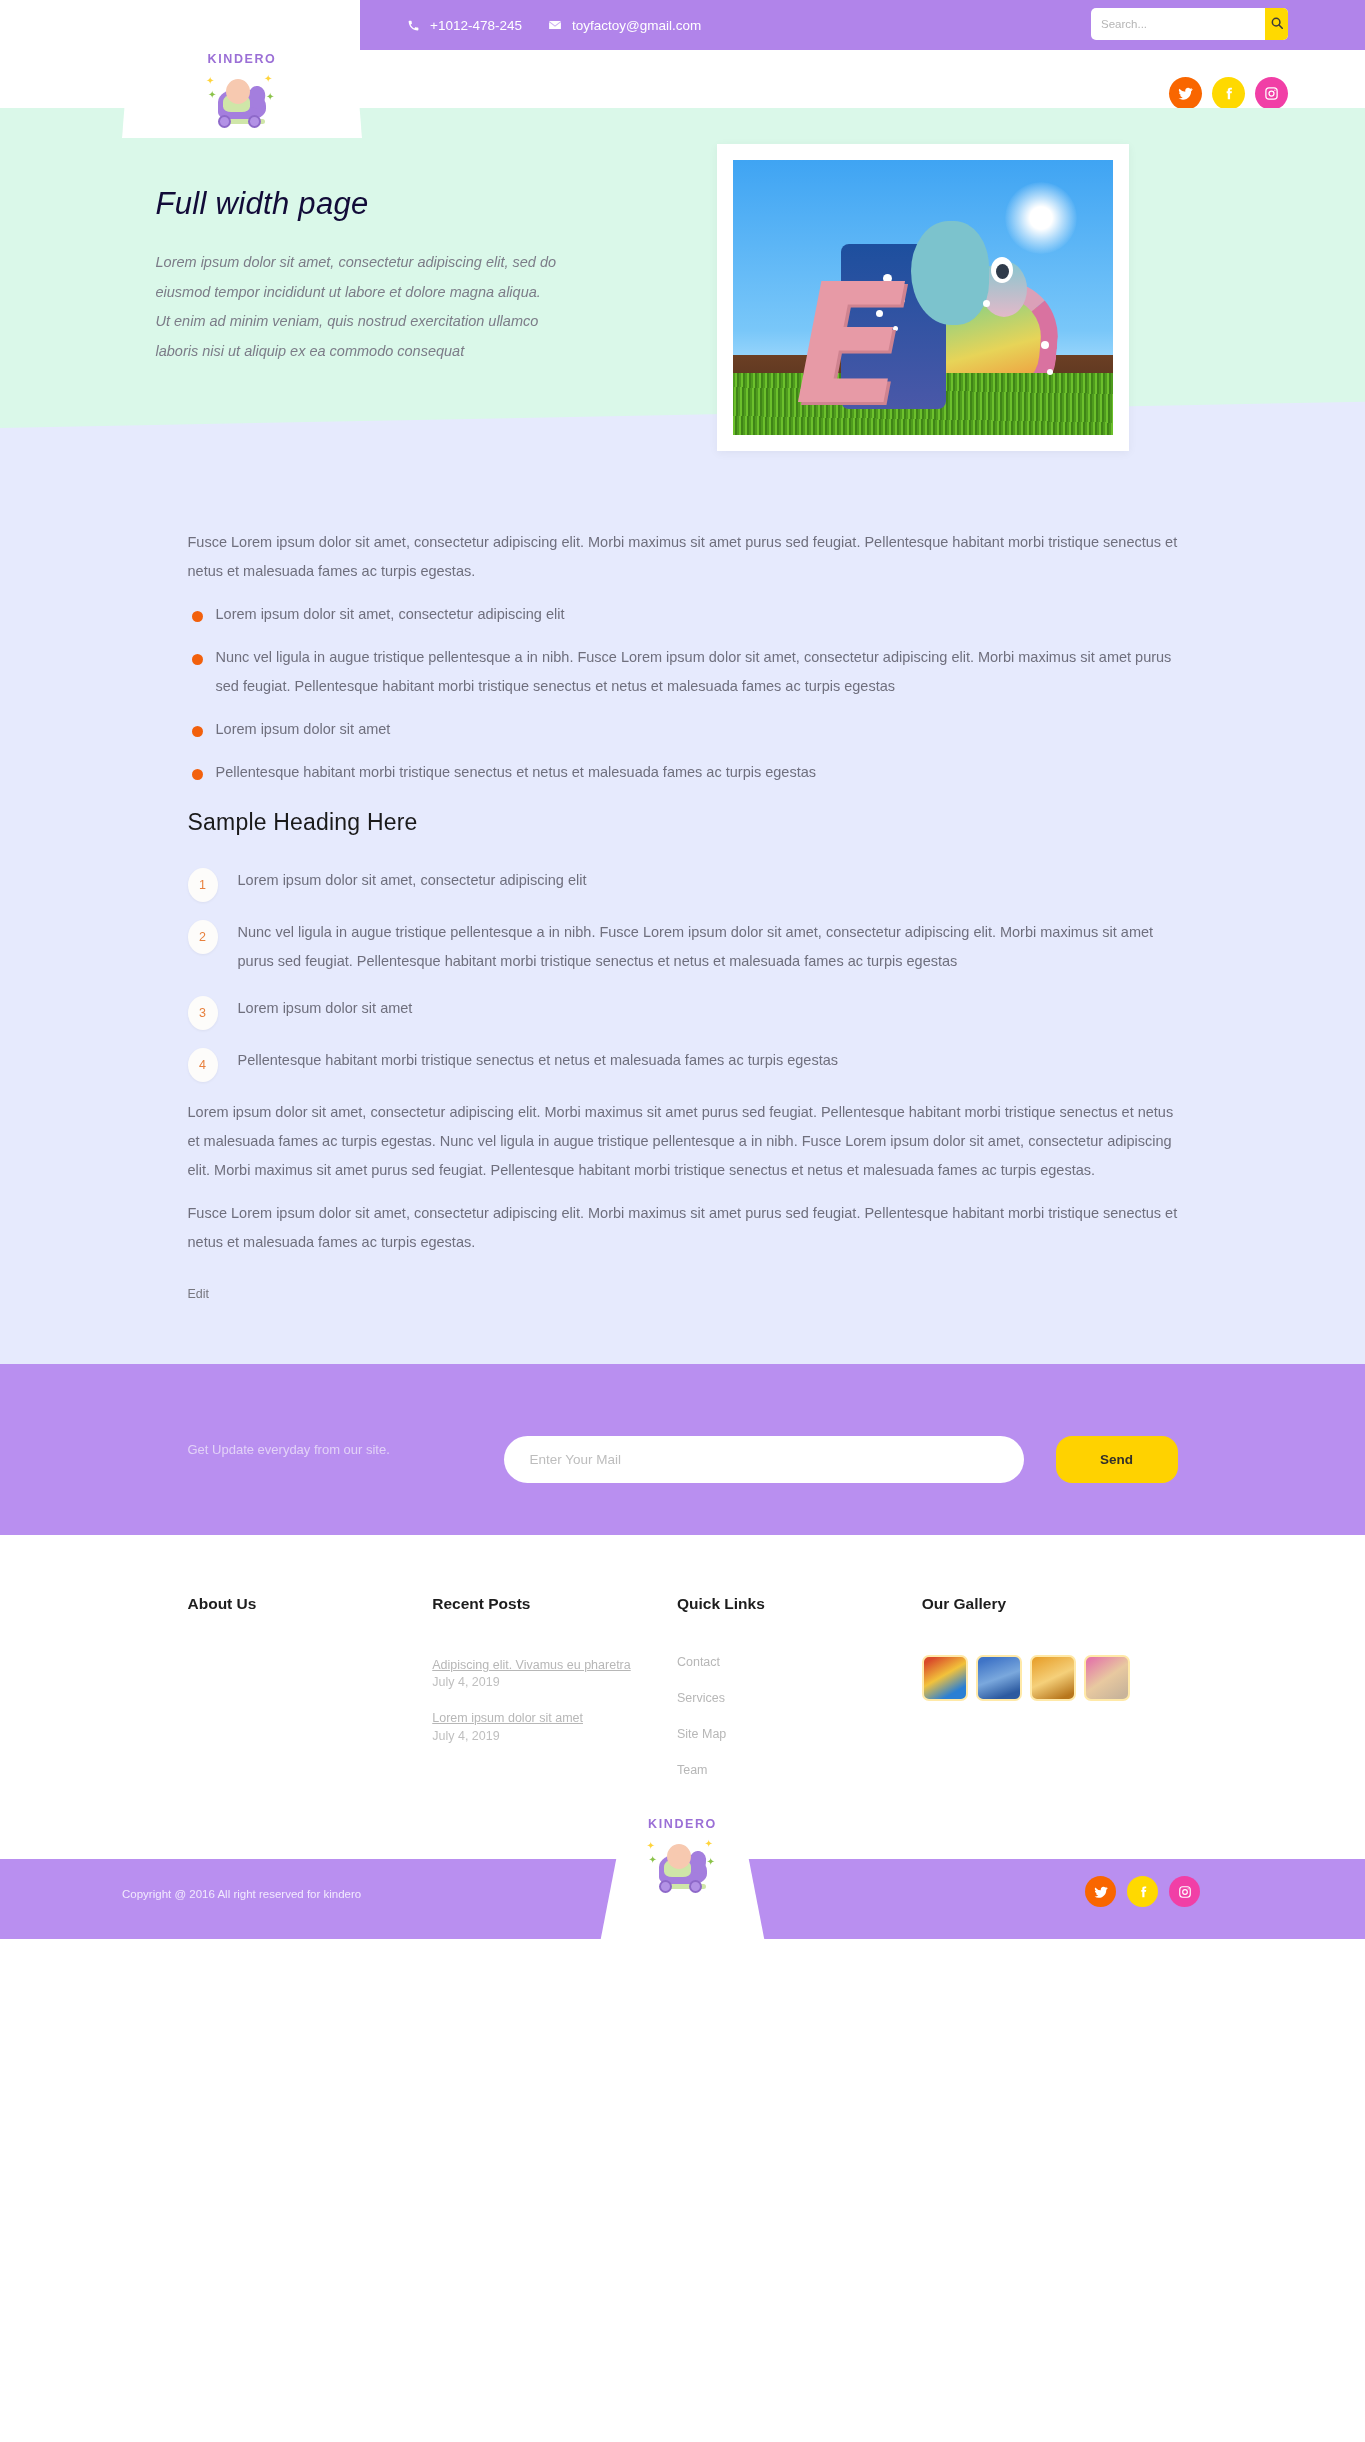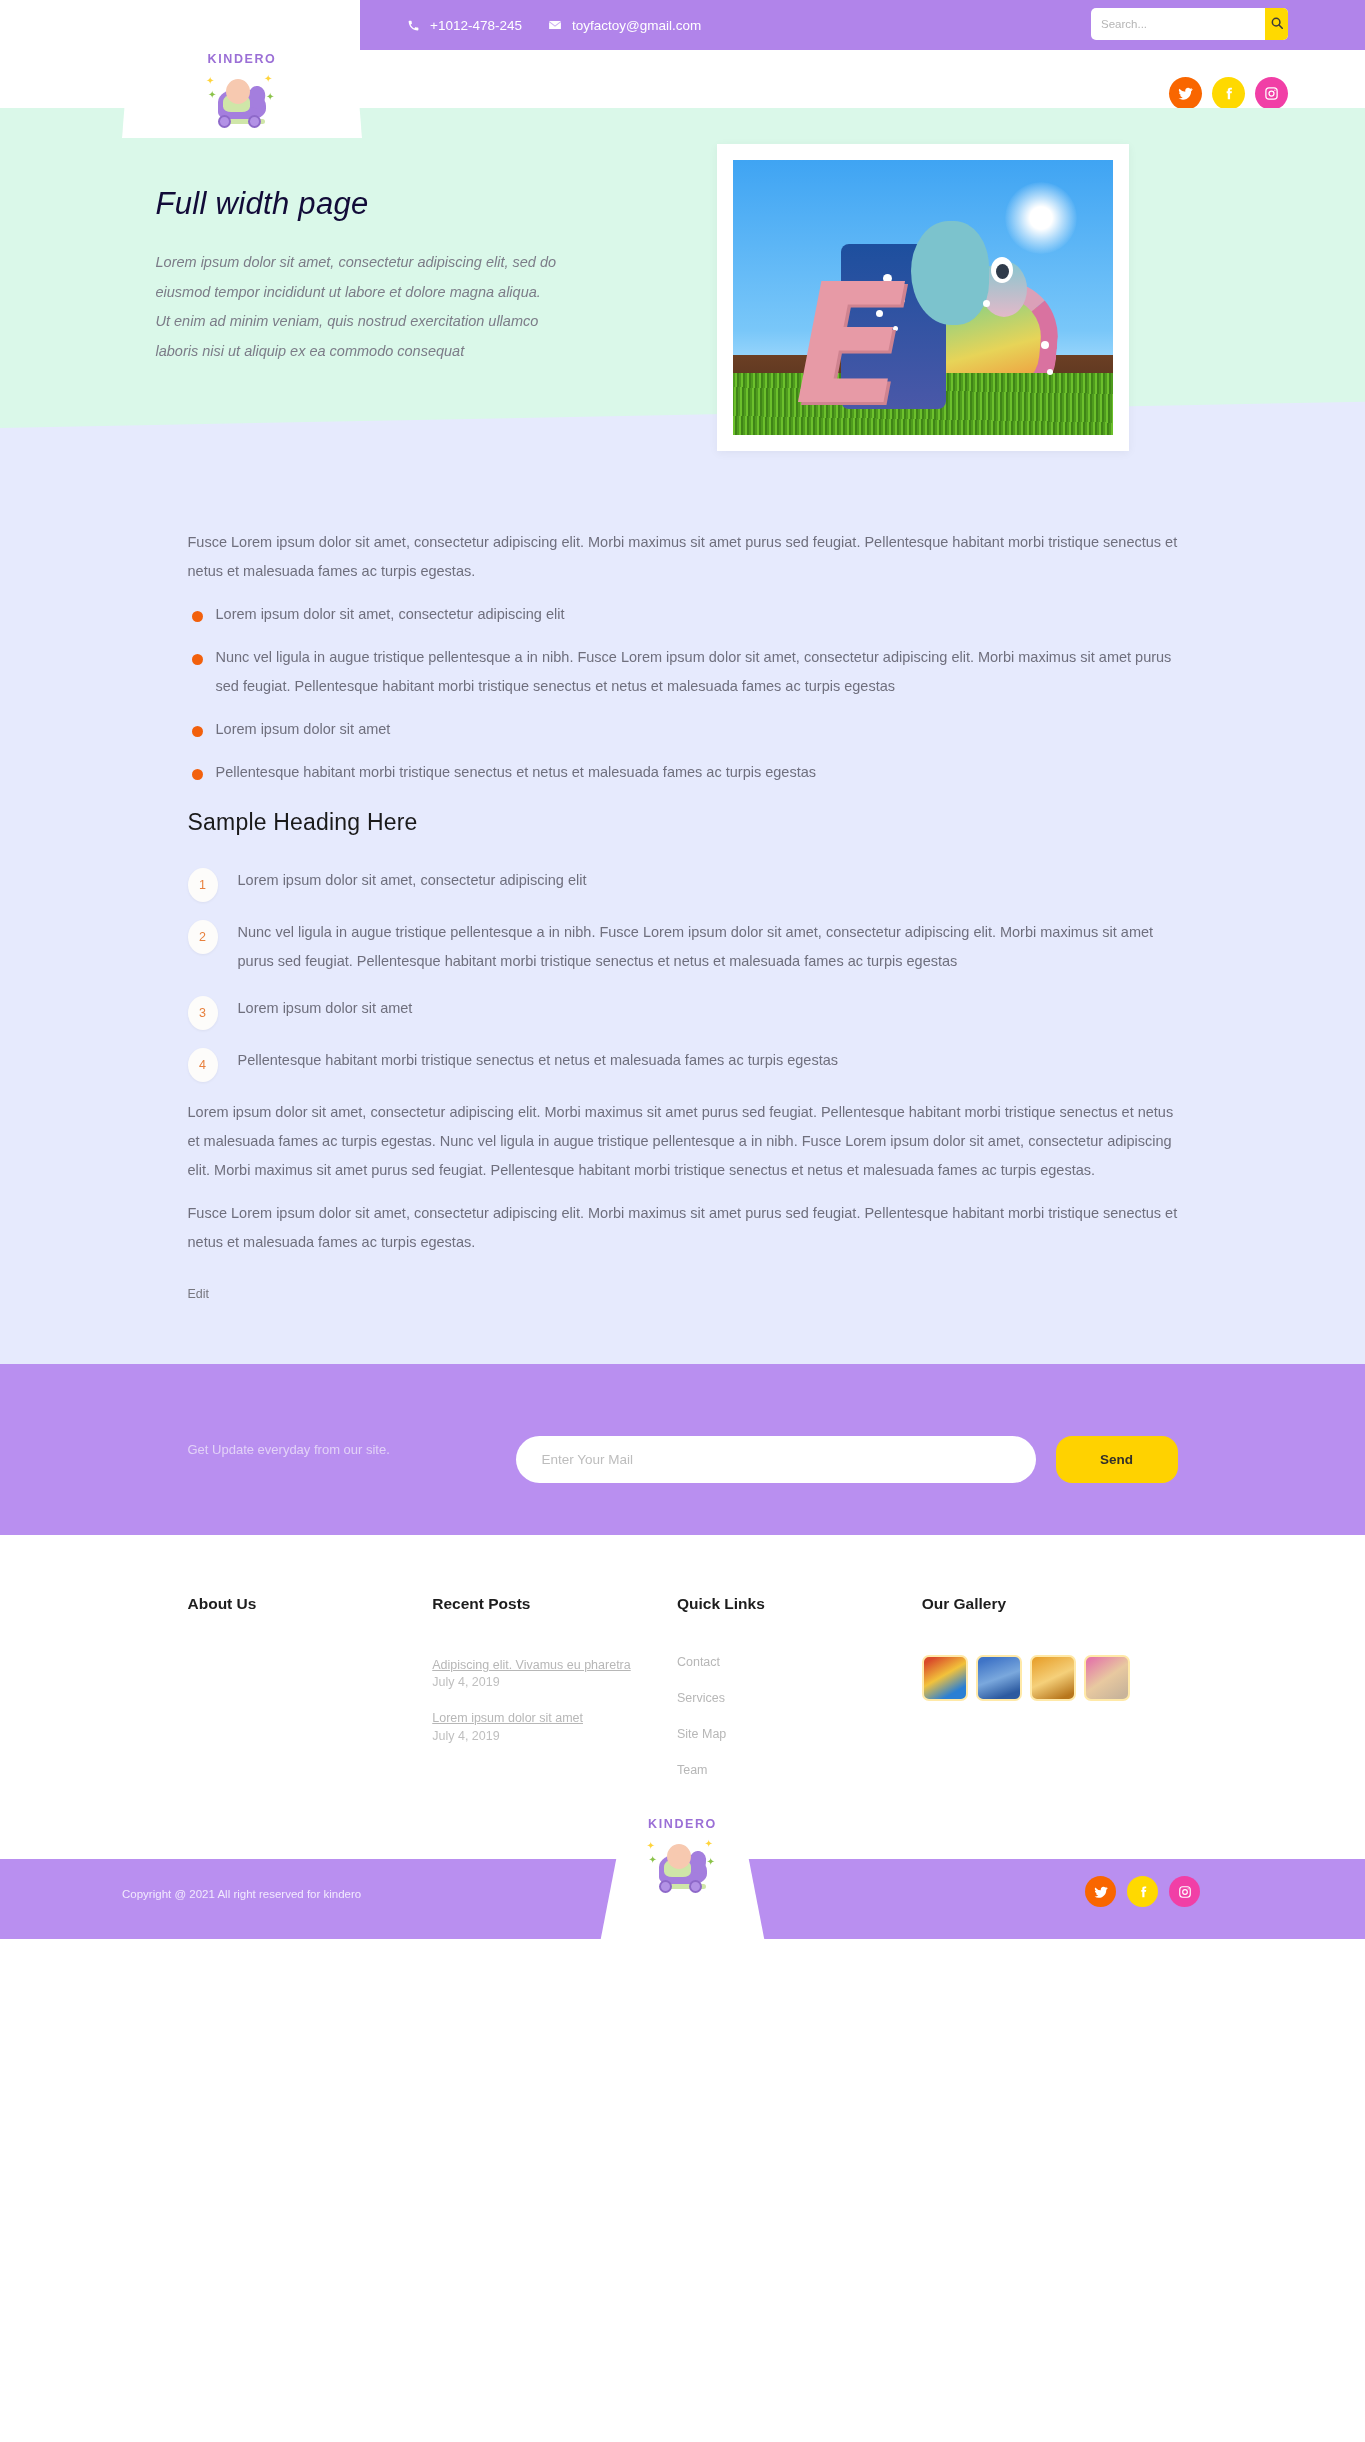--- a/index.html
+++ b/index.html
@@ -123,21 +123,21 @@
   }
   .edit-link { display:inline-block; margin-top:16px; font-size:12.5px; color:#77777f; text-decoration:none; }
 
   
   .newsletter { background:#b98ff0; padding:50px 0 52px; }
   .nl-inner { width:1210px; margin:0 auto; padding:0 110px; display:flex; align-items:flex-start; }
   .nl-left { width:360px; padding-top:6px; }
   .nl-title { font-size:25px; line-height:1.4; color:#ffffff; font-weight:normal; }
   .nl-title .hl { color:#ffd200; }
   .nl-sub { margin-top:22px; font-size:13px; color:#e2d2f7; }
-  .nl-form { display:flex; align-items:center; gap:20px; padding-top:22px; }
+  .nl-form { display:flex; align-items:center; gap:32px; padding-top:22px; }
   .nl-input {
     width:520px; height:47px; border-radius:24px; border:0; outline:none;
     padding:0 26px; font-size:13.5px; color:#999; background:#ffffff;
     font-family:"Liberation Sans", sans-serif;
   }
   .nl-input::placeholder { color:#bdbdbd; }
   .nl-btn {
     width:122px; height:47px; border-radius:16px; border:0; background:#ffd200;
     color:#33302a; font-size:13.5px; font-weight:bold; cursor:pointer;
     font-family:"Liberation Sans", sans-serif;
@@ -414,21 +414,21 @@
           <div class="gal-item g2"></div>
           <div class="gal-item g3"></div>
           <div class="gal-item g4"></div>
         </div>
       </div>
 
     </div>
 
     <div class="bottom-wrap">
       <div class="bottombar">
-        <div class="copyright">Copyright @ 2021 All right reserved for kindero</div>
+        <div class="copyright">Copyright @ 2016 All right reserved for kindero</div>
         <div class="bot-social">
           <a class="soc tw" href="#">
             <span>
               <svg width="14" height="14" viewBox="0 0 24 24" fill="#fff">
                   <path d="M23 4.9c-.8.4-1.7.6-2.6.8 1-.6 1.7-1.5 2-2.6-.9.5-1.9.9-3 1.1A4.6 4.6 0 0 0 11.6 8c0 .4 0 .7.1 1A13 13 0 0 1 2.2 4.2a4.6 4.6 0 0 0 1.4 6.2c-.7 0-1.4-.2-2-.5v.1c0 2.2 1.6 4.1 3.7 4.5-.4.1-.8.2-1.2.2l-.9-.1a4.6 4.6 0 0 0 4.3 3.2A9.3 9.3 0 0 1 1 19.7a13 13 0 0 0 7 2.1c8.4 0 13-7 13-13v-.6c.9-.6 1.6-1.4 2.2-2.3z"></path>
                 </svg>
             </span>
           </a>
           <a class="soc fb" href="#">
             <span>

